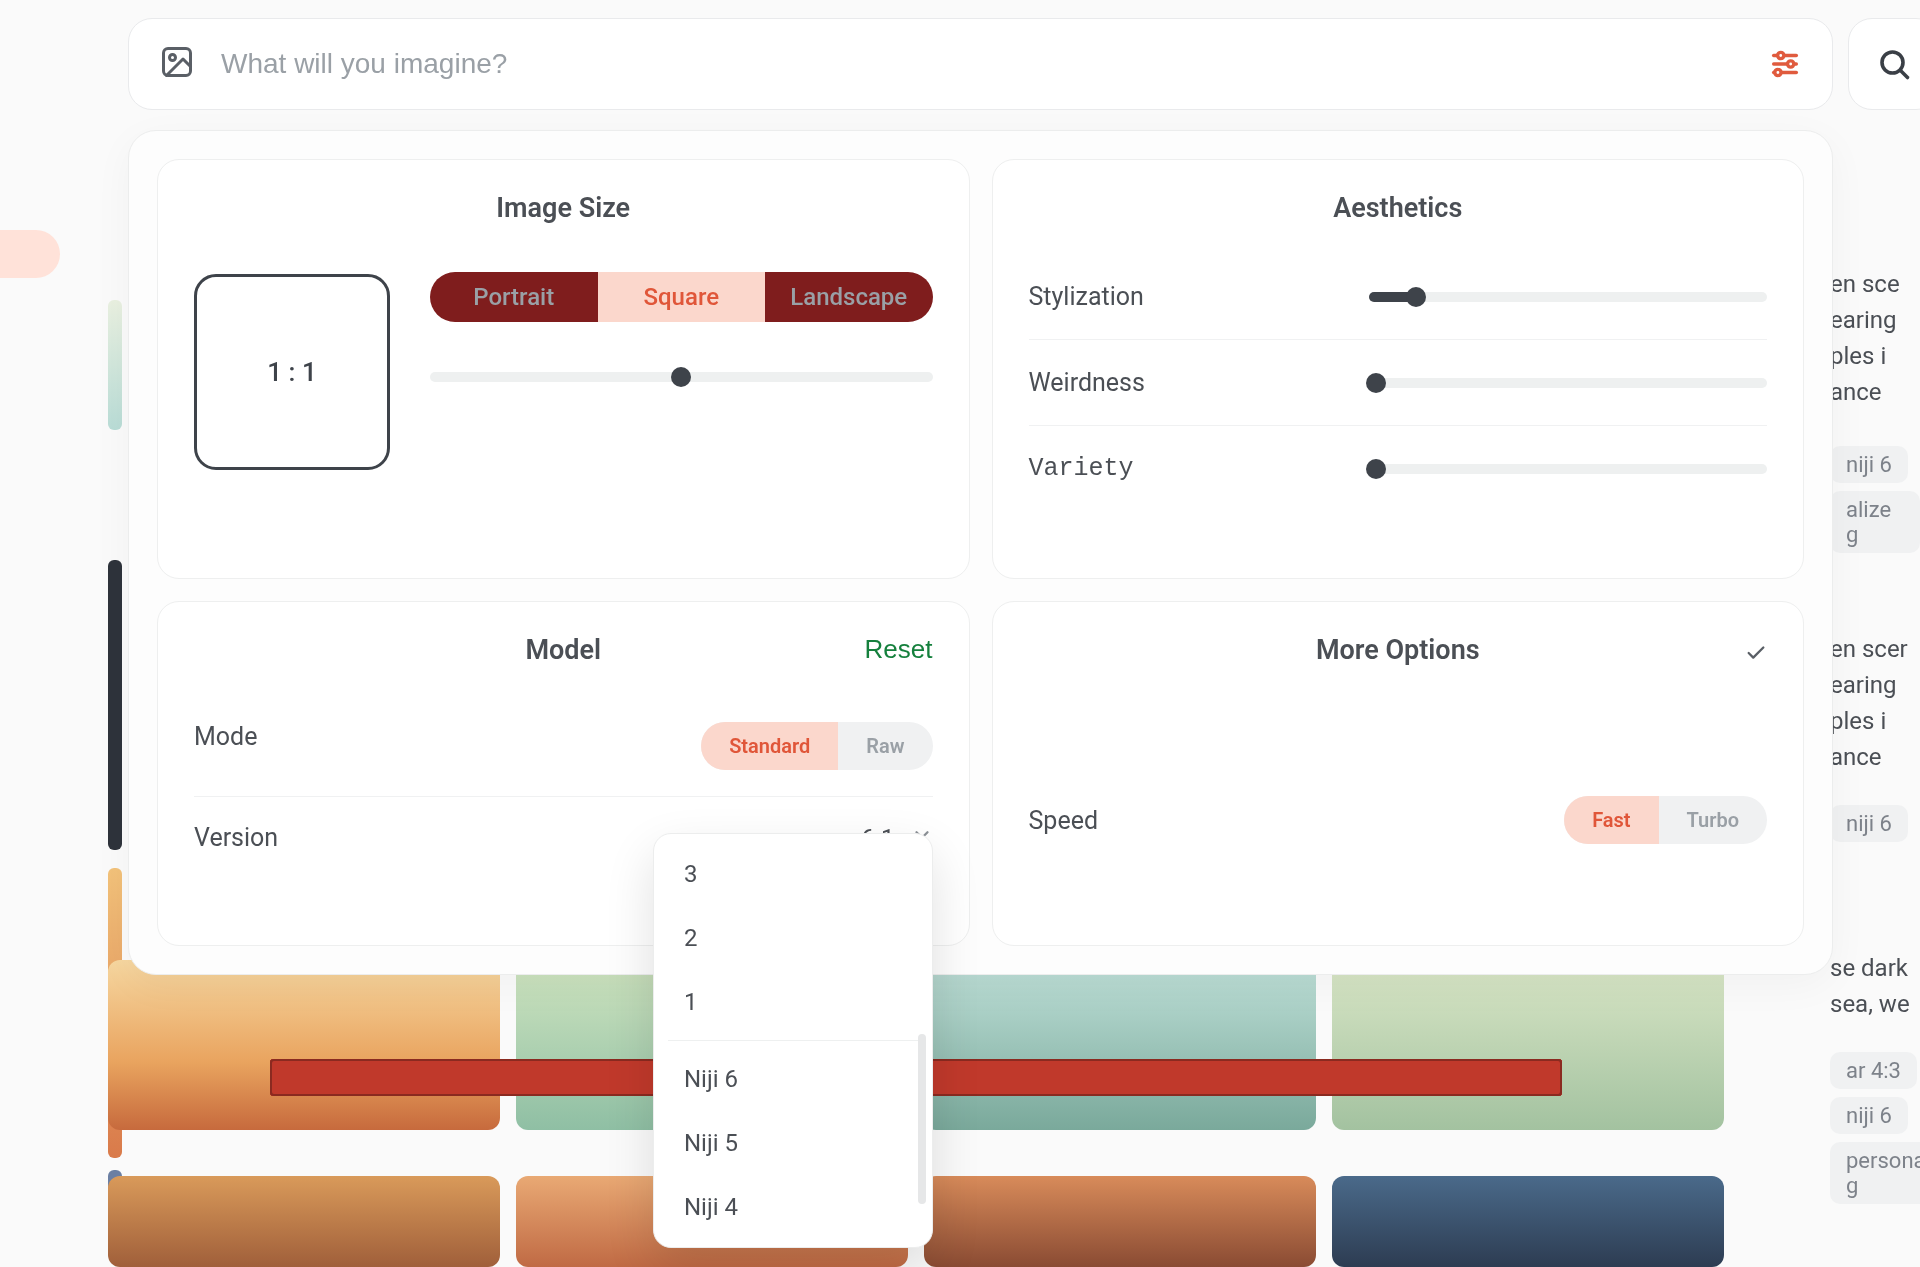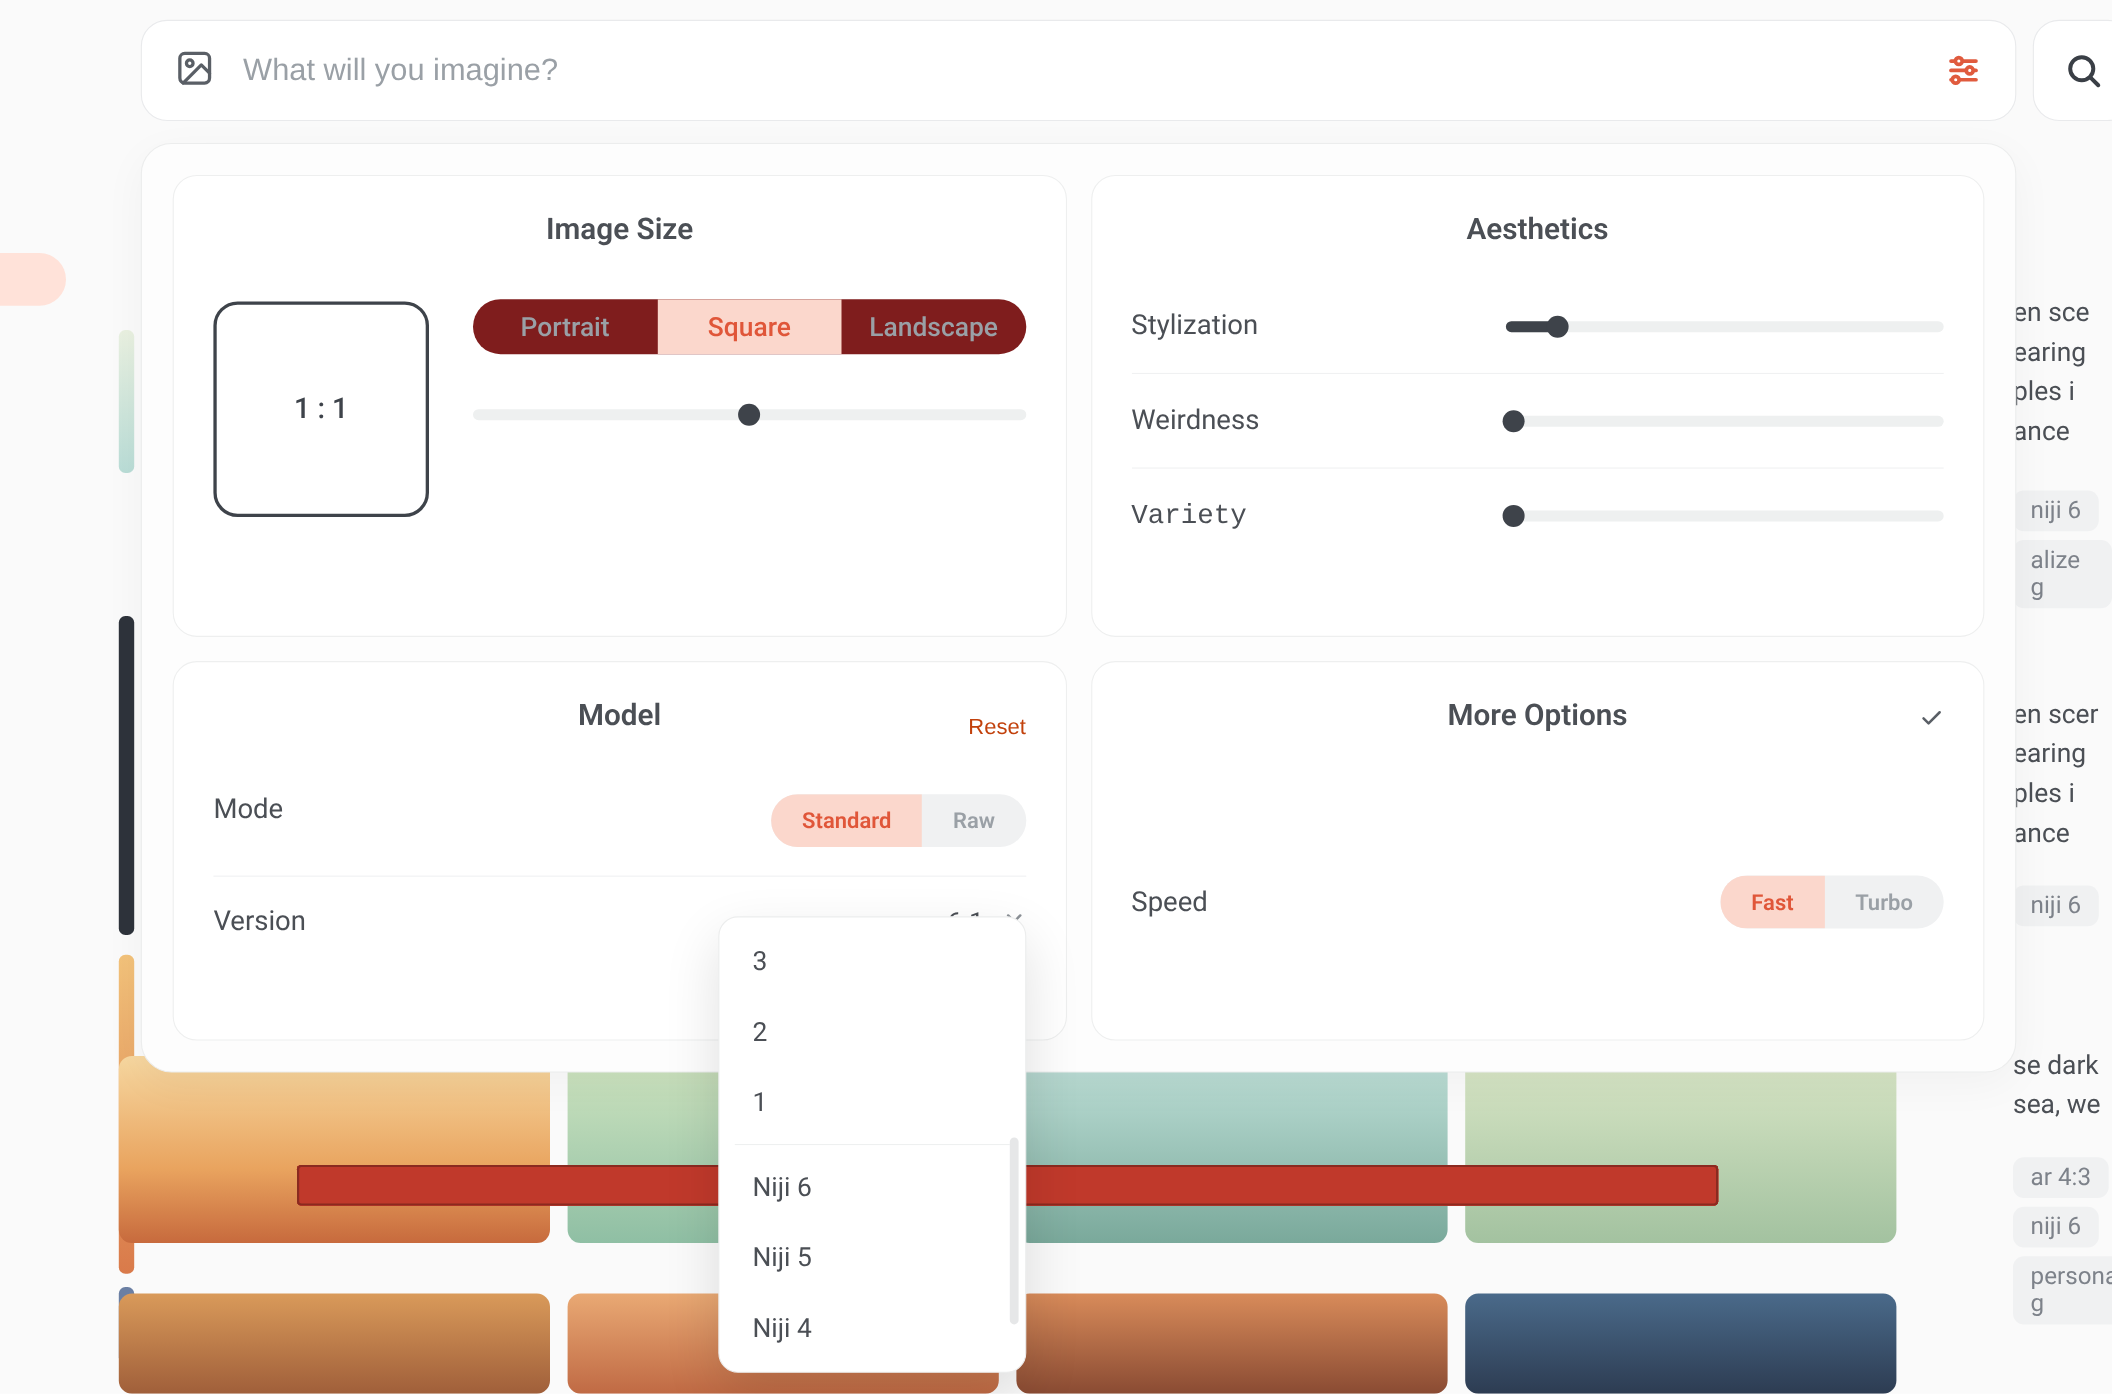--- a/index.html
+++ b/index.html
@@ -125,22 +125,22 @@
     display:flex; align-items:center; gap:40px;
     padding: 28px 0;
     border-bottom:1px solid #f0f1f2;
   }
   .aes-row:last-child{border-bottom:none;font-family:Liberation Mono, monospace;}
   .aes-label { width: 300px; font-size:25px; color:#4b4f55;}
   .aes-track { flex:1; }
 
   
   .reset-btn {
-    position:absolute; right:36px; top:48px;
-    font-size:20px; color:#c2410c; background:none; border:none; cursor:pointer;
+    position:absolute; right:36px; top:32px;
+    font-size:26px; color:#15803d; background:none; border:none; cursor:pointer;
   }
   .model-row {
     display:flex; justify-content:space-between;
     padding: 26px 0; border-bottom:1px solid #f0f1f2;
     font-size:25px; color:#4b4f55;
   }
   .model-row:last-child{border-bottom:none;}
   .pill-group { display:flex; background:#f0f1f2; border-radius:40px; height:48px; overflow:hidden;}
   .pill-item { padding:0 28px; display:flex; align-items:center; font-size:20px; font-weight:600; color:#9aa0a6; cursor:pointer;}
   .pill-item.active { background:#fbd7cc; color:#e05639;}

